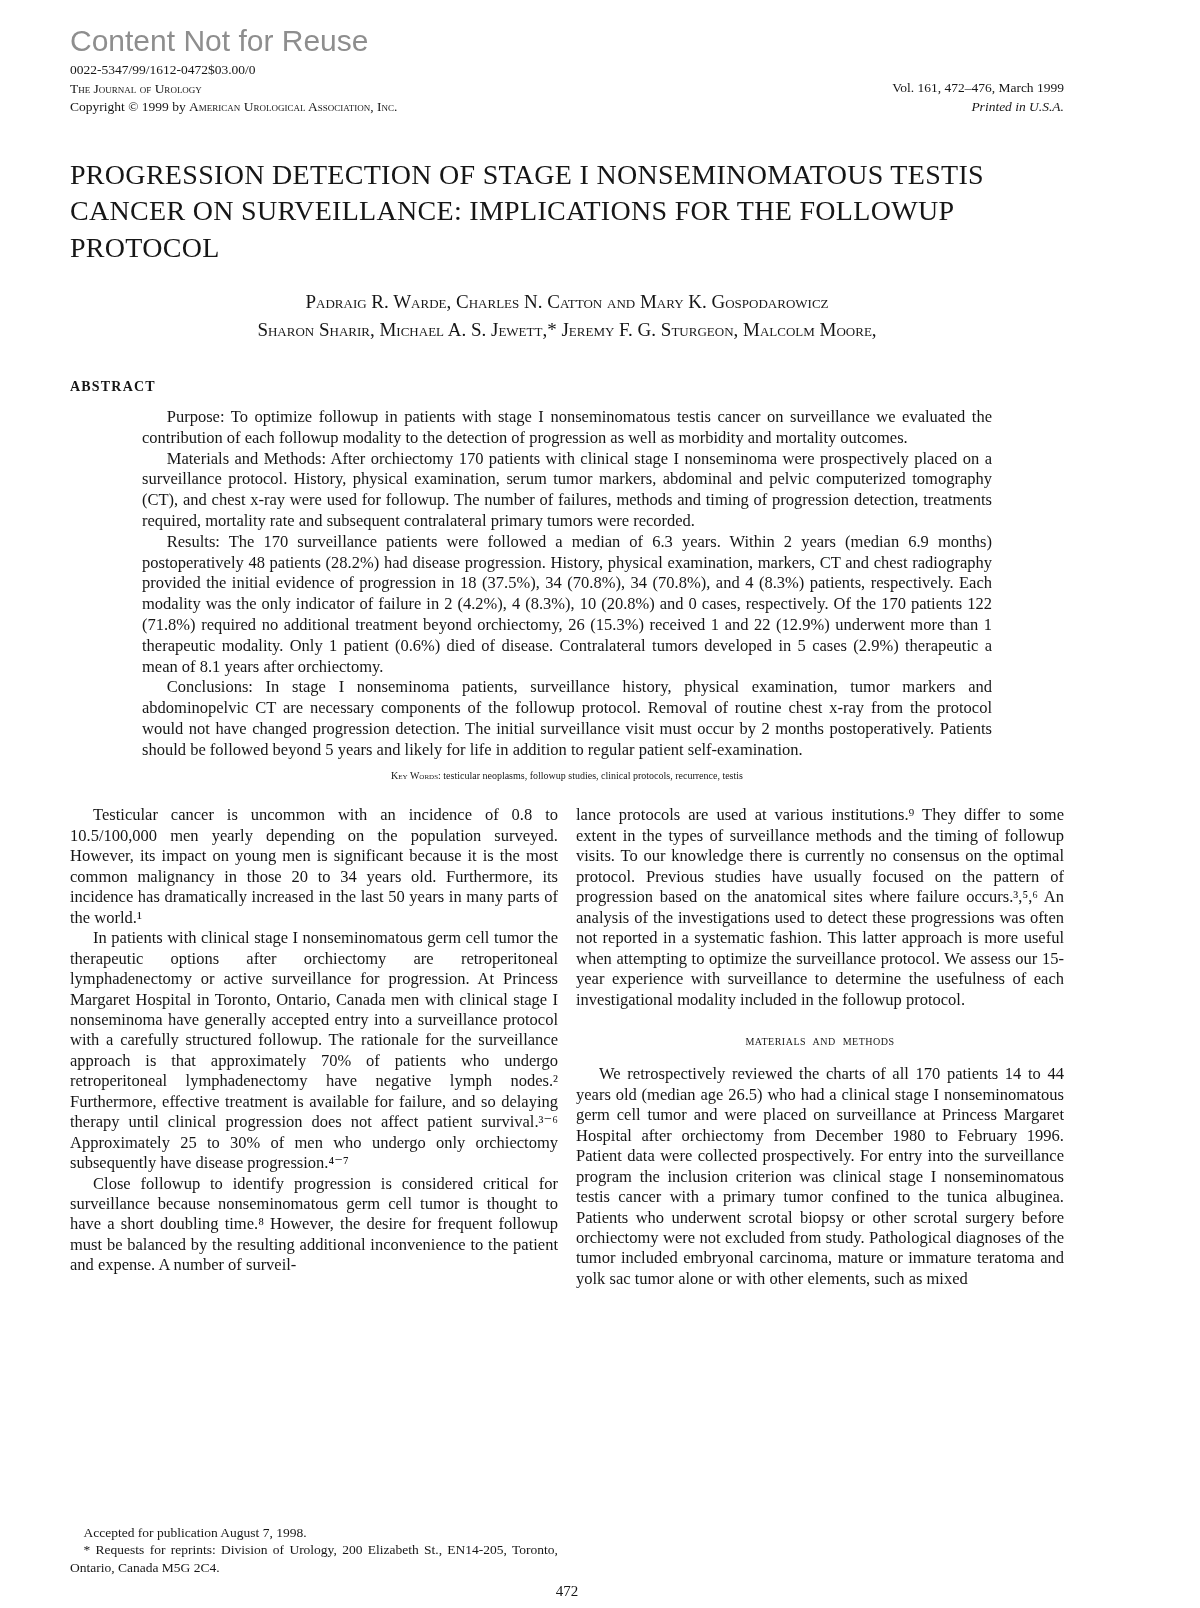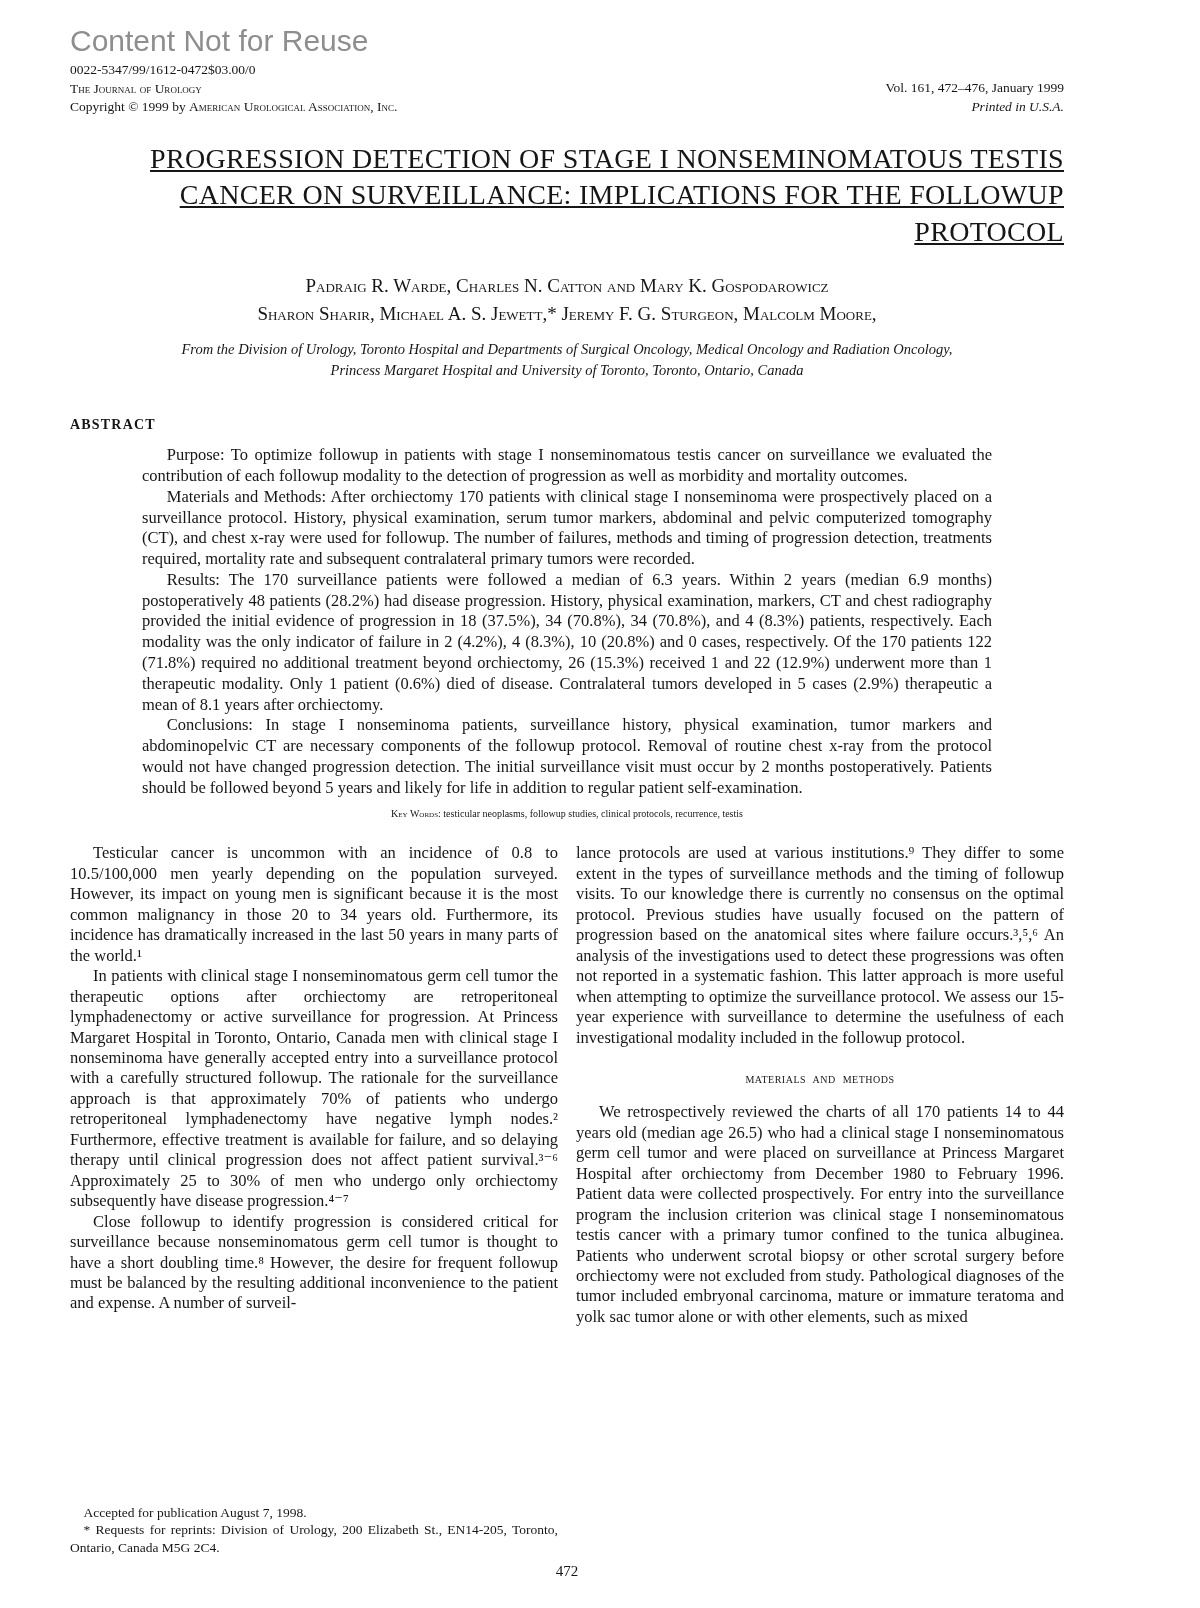--- a/index.html
+++ b/index.html
@@ -4,38 +4,38 @@
 <style>
   * { margin:0; padding:0; box-sizing:border-box; }
   html, body { background:#ffffff; }
   body {
     width:1200px; height:1608px;
     font-family:"Liberation Serif","DejaVu Serif",serif;
     color:#161616;
   }
   .page {
     width:1164px; height:1608px;
-    padding:24px 100px 28px 70px;
+    padding:24px 100px 8px 70px;
     display:flex; flex-direction:column;
     overflow:hidden;
     position:relative;
   }
   .watermark {
     font-family:"Liberation Sans","DejaVu Sans",sans-serif;
     color:#8e8e8e; font-size:30px; line-height:1.1;
     margin-bottom:4px;
   }
   .sc { font-variant:small-caps; }
   .it { font-style:italic; }
   .header { display:flex; justify-content:space-between; font-size:13.5px; line-height:1.38; }
   .header-right { text-align:right; margin-top:18px; }
   .title {
-    font-size:28px; font-weight:normal; text-align:right;
+    font-size:28px; font-weight:normal; text-align:left;
     line-height:1.3; letter-spacing:0.3px;
-    margin:24px auto 0; max-width:1000px;text-decoration:underline;
+    margin:40px auto 0; max-width:1000px;
   }
   .authors { text-align:center; font-size:19px; line-height:1.45; margin-top:22px; }
   .affiliation { text-align:center; font-style:italic; font-size:14.5px; line-height:1.45; margin-top:12px; }
   .abs-heading { font-size:14px; letter-spacing:1.2px; margin-top:36px;font-weight:bold; }
   .abstract {
     margin:12px 72px 0 72px;
     font-size:16.5px; line-height:1.26; text-align:justify;
   }
   .abstract p { text-indent:1.5em; }
   .keywords { text-align:center; font-size:10px; margin-top:10px; }
@@ -62,36 +62,32 @@
 
   <div class="watermark">Content Not for Reuse</div>
 
   <div class="header">
     <div class="header-left">
       <div>0022-5347/99/1612-0472$03.00/0</div>
       <div class="sc">The Journal of Urology</div>
       <div><span>Copyright © 1999 by </span><span class="sc">American Urological Association, Inc.</span></div>
     </div>
     <div class="header-right">
-      <div>Vol. 161, 472–476, January 1999</div>
+      <div>Vol. 161, 472–476, March 1999</div>
       <div class="it">Printed in U.S.A.</div>
     </div>
   </div>
 
   <h1 class="title">PROGRESSION DETECTION OF STAGE I NONSEMINOMATOUS TESTIS CANCER ON SURVEILLANCE: IMPLICATIONS FOR THE FOLLOWUP PROTOCOL</h1>
 
   <div class="authors sc">
     <div>Padraig R. Warde, Charles N. Catton and Mary K. Gospodarowicz</div>
     <div>Sharon Sharir, Michael A. S. Jewett,* Jeremy F. G. Sturgeon, Malcolm Moore,</div>
   </div>
 
-  <div class="affiliation">
-    <div>From the Division of Urology, Toronto Hospital and Departments of Surgical Oncology, Medical Oncology and Radiation Oncology,</div>
-    <div>Princess Margaret Hospital and University of Toronto, Toronto, Ontario, Canada</div>
-  </div>
 
   <div class="abs-heading">ABSTRACT</div>
 
   <div class="abstract">
     <p>Purpose: To optimize followup in patients with stage I nonseminomatous testis cancer on surveillance we evaluated the contribution of each followup modality to the detection of progression as well as morbidity and mortality outcomes.</p>
     <p>Materials and Methods: After orchiectomy 170 patients with clinical stage I nonseminoma were prospectively placed on a surveillance protocol. History, physical examination, serum tumor markers, abdominal and pelvic computerized tomography (CT), and chest x-ray were used for followup. The number of failures, methods and timing of progression detection, treatments required, mortality rate and subsequent contralateral primary tumors were recorded.</p>
     <p>Results: The 170 surveillance patients were followed a median of 6.3 years. Within 2 years (median 6.9 months) postoperatively 48 patients (28.2%) had disease progression. History, physical examination, markers, CT and chest radiography provided the initial evidence of progression in 18 (37.5%), 34 (70.8%), 34 (70.8%), and 4 (8.3%) patients, respectively. Each modality was the only indicator of failure in 2 (4.2%), 4 (8.3%), 10 (20.8%) and 0 cases, respectively. Of the 170 patients 122 (71.8%) required no additional treatment beyond orchiectomy, 26 (15.3%) received 1 and 22 (12.9%) underwent more than 1 therapeutic modality. Only 1 patient (0.6%) died of disease. Contralateral tumors developed in 5 cases (2.9%) therapeutic a mean of 8.1 years after orchiectomy.</p>
     <p>Conclusions: In stage I nonseminoma patients, surveillance history, physical examination, tumor markers and abdominopelvic CT are necessary components of the followup protocol. Removal of routine chest x-ray from the protocol would not have changed progression detection. The initial surveillance visit must occur by 2 months postoperatively. Patients should be followed beyond 5 years and likely for life in addition to regular patient self-examination.</p>
   </div>
 

